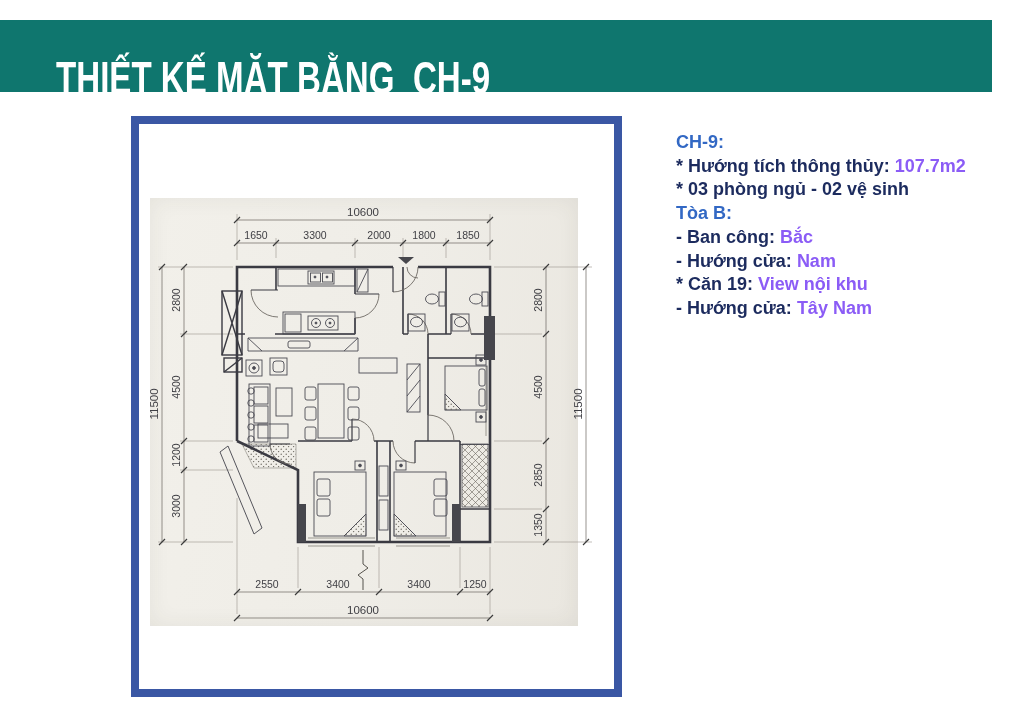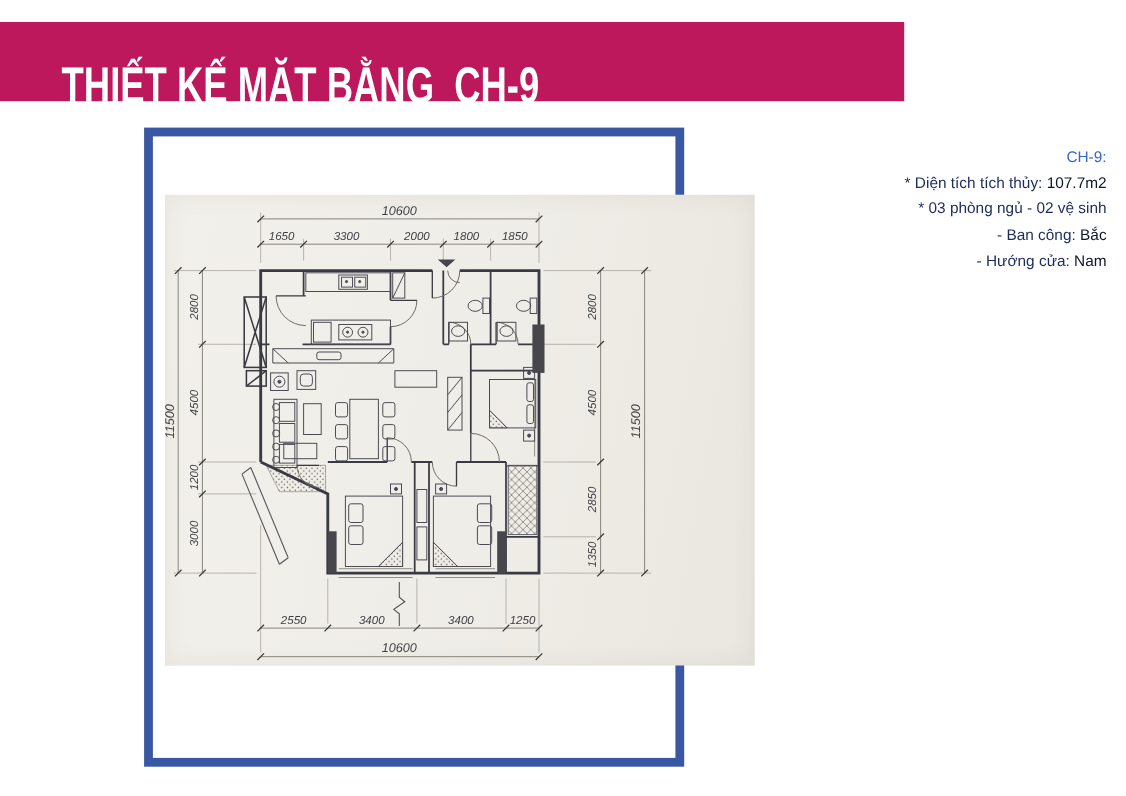--- a/index.html
+++ b/index.html
@@ -1,40 +1,39 @@
 <!DOCTYPE html>
 <html><head>
 <meta charset="utf-8">
 <style>
   html,body{margin:0;padding:0;}
   body{
     width:1024px;height:724px;position:relative;overflow:hidden;
     background:#ffffff;font-family:"Liberation Sans",sans-serif;
   }
-  .band{position:absolute;left:0;top:20px;width:822px;height:72px;background:#be185d;}
+  .band{position:absolute;left:0;top:20px;width:992px;height:72px;background:#0f766e;}
   .title{
     position:absolute;left:56px;top:30px;font-size:46px;font-weight:bold;color:#ffffff;
     white-space:pre;letter-spacing:0px;transform:scaleX(.72) scaleY(1.02);transform-origin:left top;
   }
   .planbox{
     position:absolute;left:131px;top:116px;width:475px;height:565px;
     border:8px solid #3a57a4;background:#ffffff;
   }
   .photo{
-    position:absolute;left:11px;top:53px;width:536px;height:428px;
+    position:absolute;left:11px;top:74px;width:428px;height:428px;
     background:linear-gradient(100deg,#f2f0ea 0%,#efede7 55%,#eae7e0 100%);
     box-shadow:inset 0 0 22px rgba(60,55,40,.07);
-    font-style:italic;
   }
   .photo svg{display:block;}
   .info{
     position:absolute;left:676px;top:131px;width:330px;
-    font-size:14px;font-weight:normal;line-height:23.7px;color:#1c2b5e;text-align:right;
-  }
-  .info .v{color:#0f172a;}
+    font-size:18px;font-weight:bold;line-height:23.7px;color:#1c2b5e;
+  }
+  .info .v{color:#8b5cf6;}
   .info .h{color:#3268c4;}
   .dimtxt{font-family:"Liberation Sans",sans-serif;font-size:10.5px;fill:#3f3f44;}
 </style>
 </head>
 <body>
 
 <div class="band">
   <div class="title">THIẾT KẾ MẶT BẰNG  CH-9</div>
 </div>
 
@@ -267,17 +266,20 @@
           <rect x="229" y="268" width="9" height="30"></rect>
             <rect x="229" y="302" width="9" height="30"></rect>
         </g>
       </g>
     </svg>
   </div>
 </div>
 
 <div class="info">
   <div><span class="h">CH-9:</span></div>
-  <div><span>* Diện tích tích thủy: </span><span class="v">107.7m2</span></div>
+  <div><span>* Hướng tích thông thủy: </span><span class="v">107.7m2</span></div>
   <div><span>* 03 phòng ngủ - 02 vệ sinh</span></div>
+  <div><span class="h">Tòa B:</span></div>
   <div><span>- Ban công: </span><span class="v">Bắc</span></div>
   <div><span>- Hướng cửa: </span><span class="v">Nam</span></div>
+  <div><span>* Căn 19: </span><span class="v">View nội khu</span></div>
+  <div><span>- Hướng cửa: </span><span class="v">Tây Nam</span></div>
 </div>
 
 </body></html>

